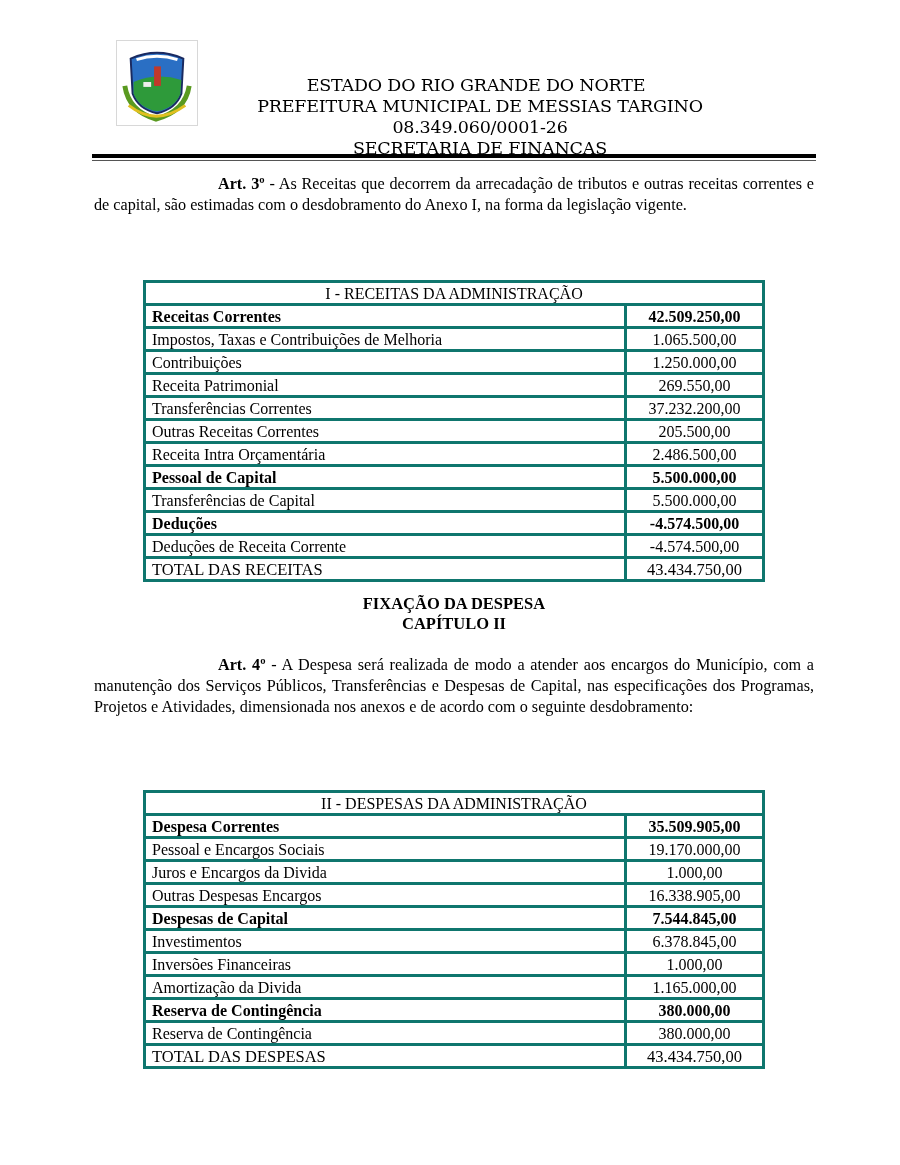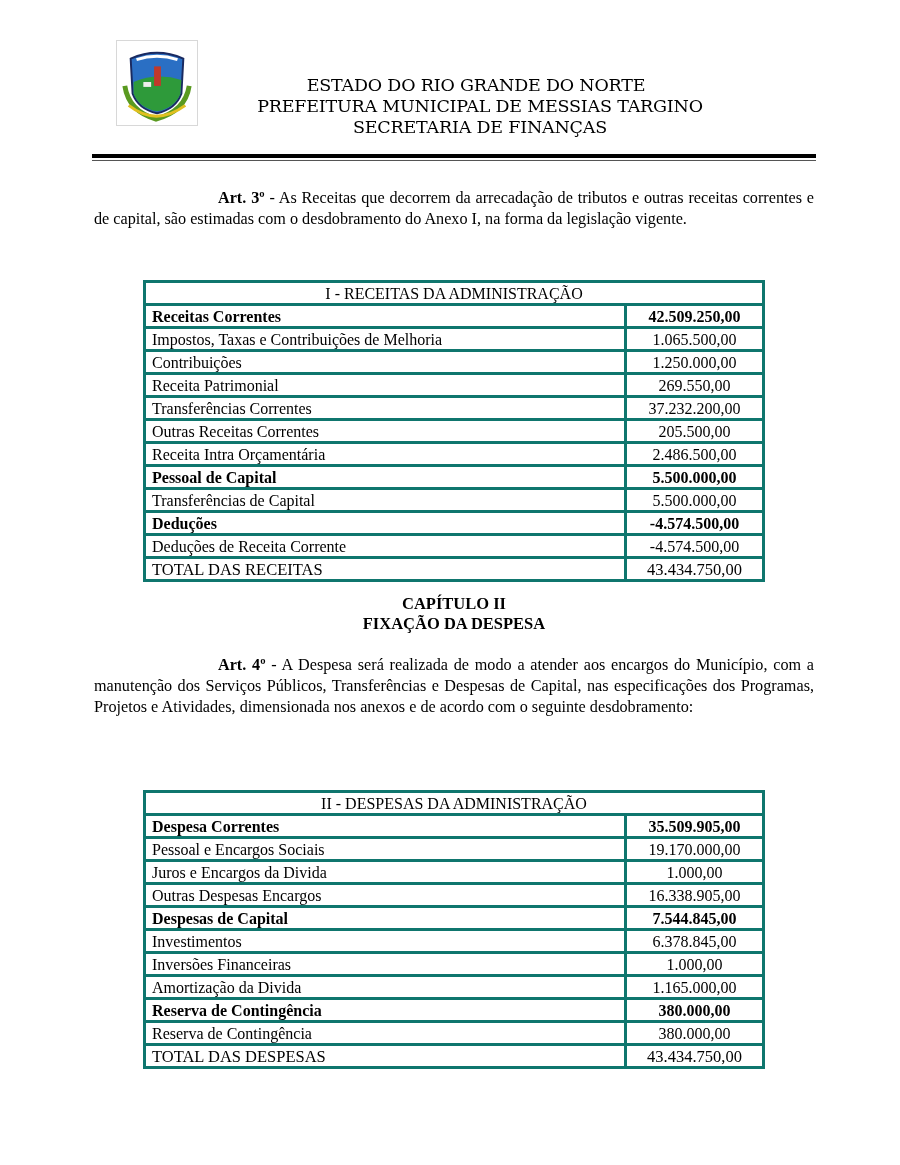--- a/index.html
+++ b/index.html
@@ -25,21 +25,21 @@
   }
   .rule-thin {
     position: absolute; left: 92px; width: 724px; top: 160px; height: 1px; background: #555;
   }
   .para {
     position: absolute; left: 94px; width: 720px;
     font-size: 16.2px; line-height: 21px; text-align: justify; text-align-last: left;
   }
   .para .indent { display: inline-block; width: 124px; }
   .para b { font-weight: bold; }
-  #art3 { top: 188px; }
+  #art3 { top: 174px; }
   #art4 { top: 655px; }
   table.fin {
     position: absolute; left: 143px; width: 622px; border-collapse: collapse;
     font-size: 16px; line-height: 19px;
   }
   table.fin td {
     border: 3px solid #0f766e; padding: 0 6px; height: 20px; white-space: nowrap;
   }
   table.fin td.title { text-align: center; font-weight: normal; padding: 0; }
   table.fin td.val { text-align: center; width: 123px; padding-right: 6px; }
@@ -63,20 +63,21 @@
     <rect x="27" y="42" width="8" height="5" fill="#eee"></rect>
     <path d="M20 19 Q41 12 62 19" stroke="#fff" stroke-width="3" fill="none"></path>
     <path d="M8 46 Q12 72 40 80 Q70 72 74 46" stroke="#5a9a20" stroke-width="5" fill="none"></path>
     <path d="M12 66 Q40 88 70 66" stroke="#e0c020" stroke-width="3" fill="none"></path>
   </svg>
 </div>
 
 <div class="header-text">
   <div class="l1">ESTADO DO RIO GRANDE DO NORTE</div>
   <div class="l2">PREFEITURA MUNICIPAL DE MESSIAS TARGINO</div>
+  <div class="l3">08.349.060/0001-26</div>
   <div class="l4">SECRETARIA DE FINANÇAS</div>
 </div>
 
 <div class="rule-thick"></div>
 <div class="rule-thin"></div>
 
 <div class="para" id="art3"><span class="indent"></span><b>Art. 3º</b><span> - As Receitas que decorrem da arrecadação de tributos e outras receitas correntes e de capital, são estimadas com o desdobramento do Anexo I, na forma da legislação vigente.</span></div>
 
 <table class="fin" id="receitas">
   <tbody>
@@ -128,22 +129,22 @@
         <td class="val">-4.574.500,00</td>
       </tr>
   <tr class="total">
         <td>TOTAL DAS RECEITAS</td>
         <td class="val">43.434.750,00</td>
       </tr>
 </tbody>
   </table>
 
 <div class="chapter">
+  <div>FIXAÇÃO DA DESPESA</div>
   <div>CAPÍTULO II</div>
-  <div>FIXAÇÃO DA DESPESA</div>
 </div>
 
 <div class="para" id="art4"><span class="indent"></span><b>Art. 4º</b><span> - A Despesa será realizada de modo a atender aos encargos do Município, com a manutenção dos Serviços Públicos, Transferências e Despesas de Capital, nas especificações dos Programas, Projetos e Atividades, dimensionada nos anexos e de acordo com o seguinte desdobramento:</span></div>
 
 <table class="fin" id="despesas">
   <tbody>
       <tr>
         <td class="title" colspan="2">II - DESPESAS DA ADMINISTRAÇÃO</td>
       </tr>
   <tr class="bold">

